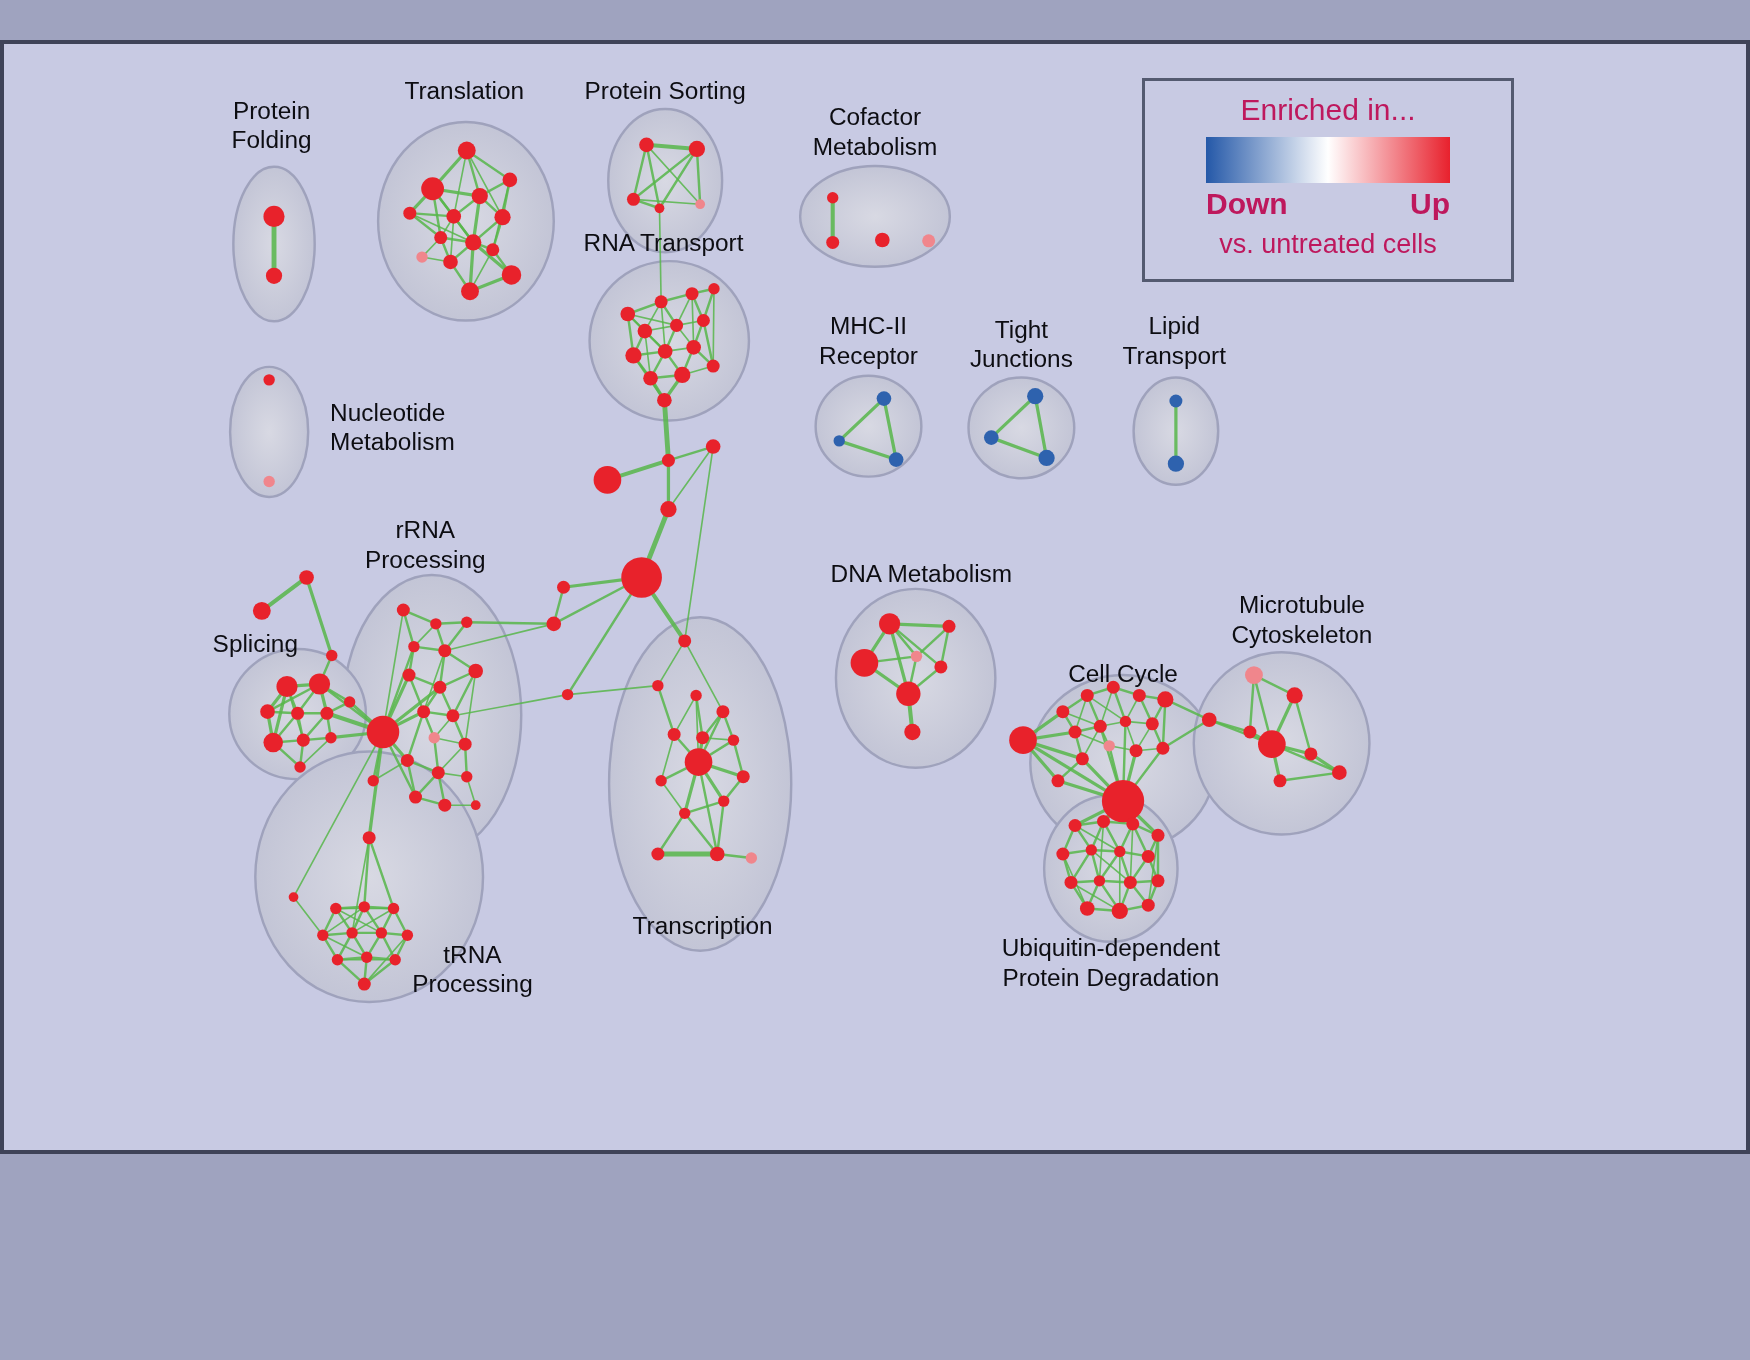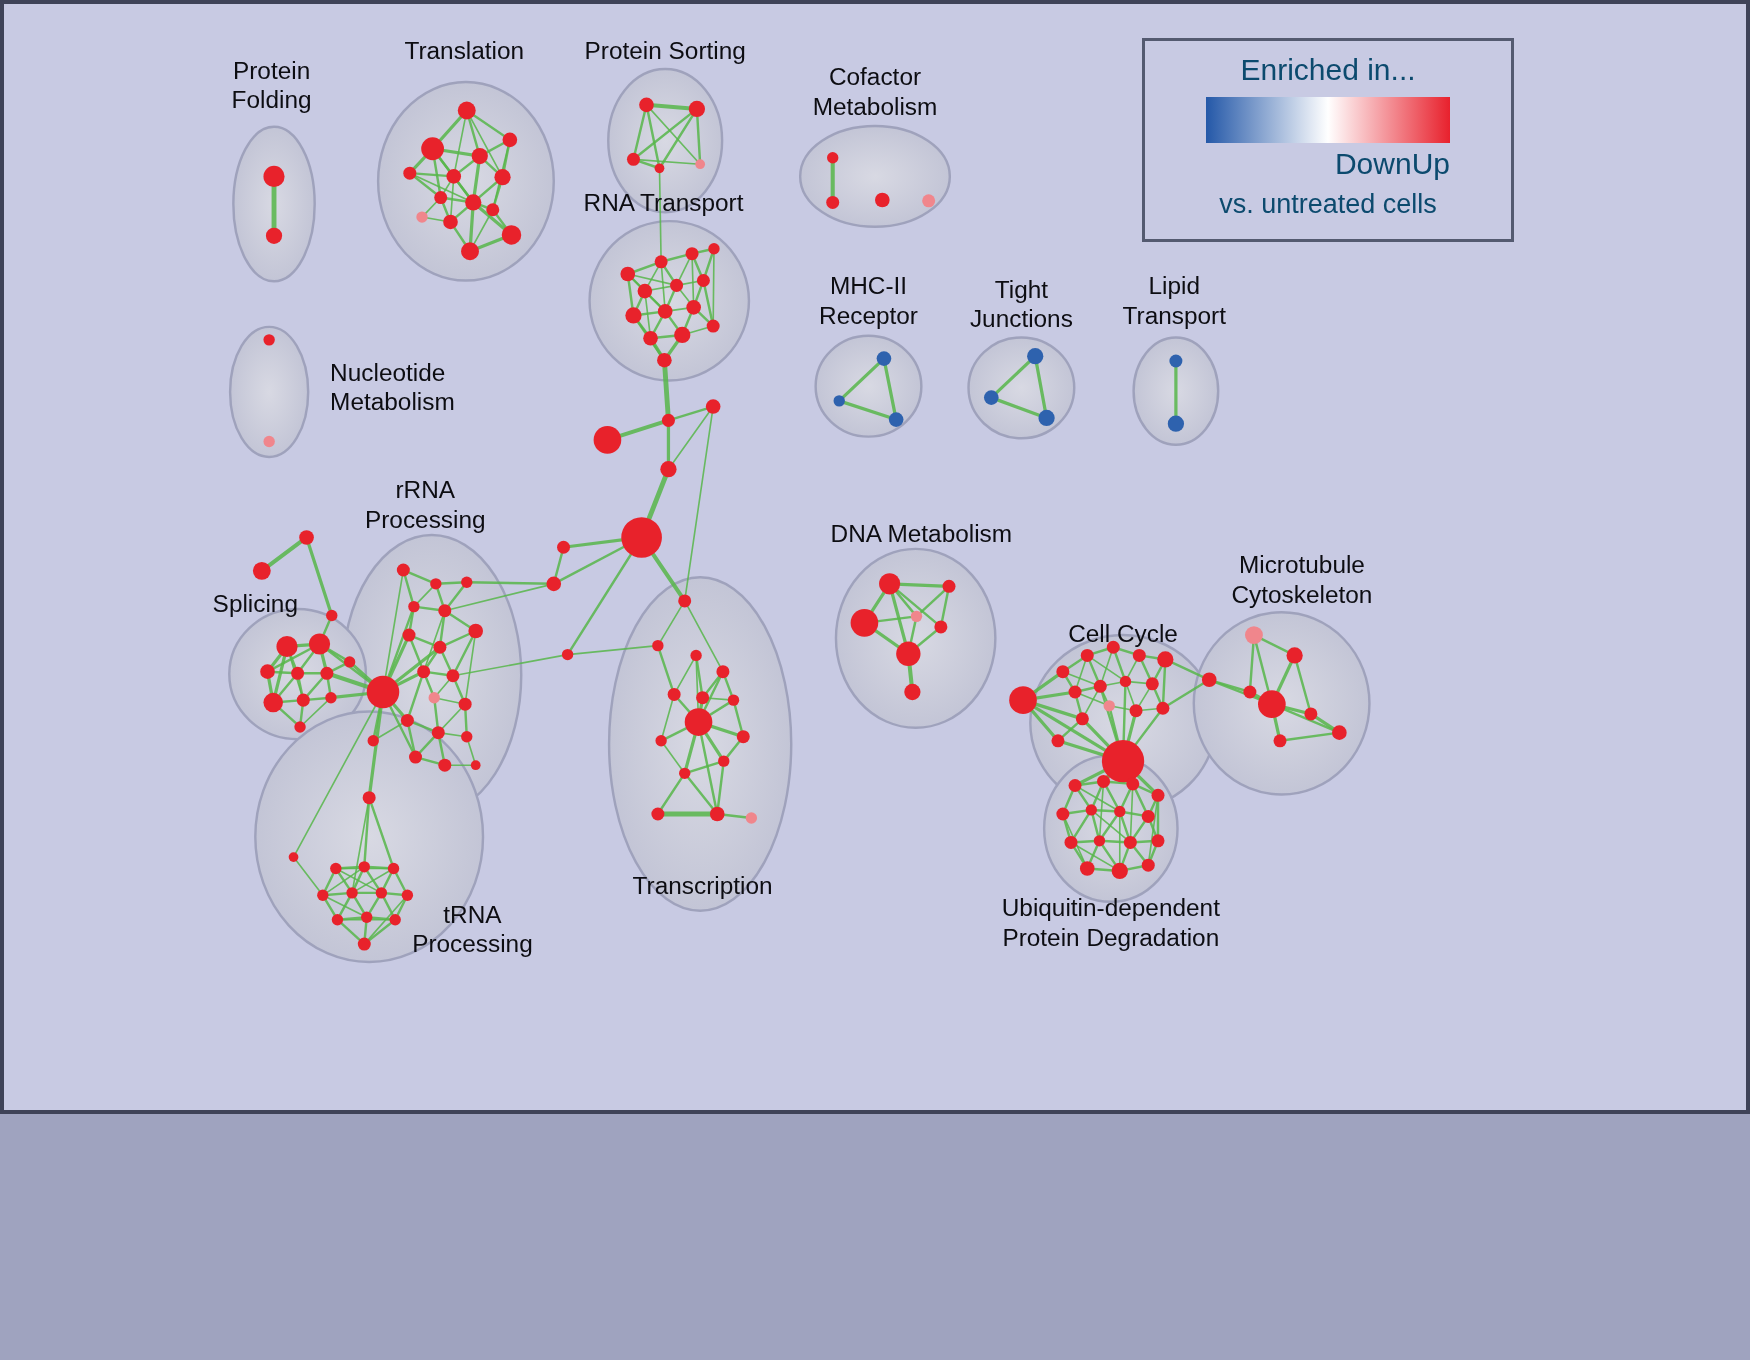--- a/index.html
+++ b/index.html
@@ -4,47 +4,48 @@
 <style>
   html,body{margin:0;padding:0;background:#9fa3bf;}
   .figure{
     position:relative;
     width:1750px;height:1114px;
     background:#c8cae3;
     border:4px solid #3f4358;
     box-sizing:border-box;
     overflow:hidden;
     font-family:"Liberation Sans",sans-serif;
+    margin-top:40px;
   }
   .figure svg{position:absolute;left:0;top:0;width:100%;height:100%;}
   svg text{
     font-family:"Liberation Sans",sans-serif;
     font-size:30px;
     fill:#0d0d12;
   }
   .legend{
     position:absolute;
     left:1138px;top:34px;
     width:372px;
     box-sizing:border-box;
     border:3px solid #545a70;
     padding:12px 14px 16px;
     text-align:center;
-    color:#0c4a6e;
+    color:#be185d;
     background:rgba(200,202,227,0.25);
   }
   .legend-title{font-size:30px;}
   .legend-gradient-wrap{width:244px;margin:10px auto 4px;}
   .legend-gradient{
     height:46px;width:100%;
     background:linear-gradient(to right,#2458a8,#ffffff,#e8212d);
   }
   .legend-ends{
-    display:flex;justify-content:flex-end;
-    font-size:30px;margin-top:4px;
+    display:flex;justify-content:space-between;
+    font-size:30px;margin-top:4px;font-weight:bold;
   }
   .legend-caption{font-size:27px;line-height:1.32;margin-top:6px;}
 </style>
 </head>
 <body>
 
 <div class="figure">
 
   <svg viewBox="0 0 1750 1360" xmlns="http://www.w3.org/2000/svg">
       <defs>

